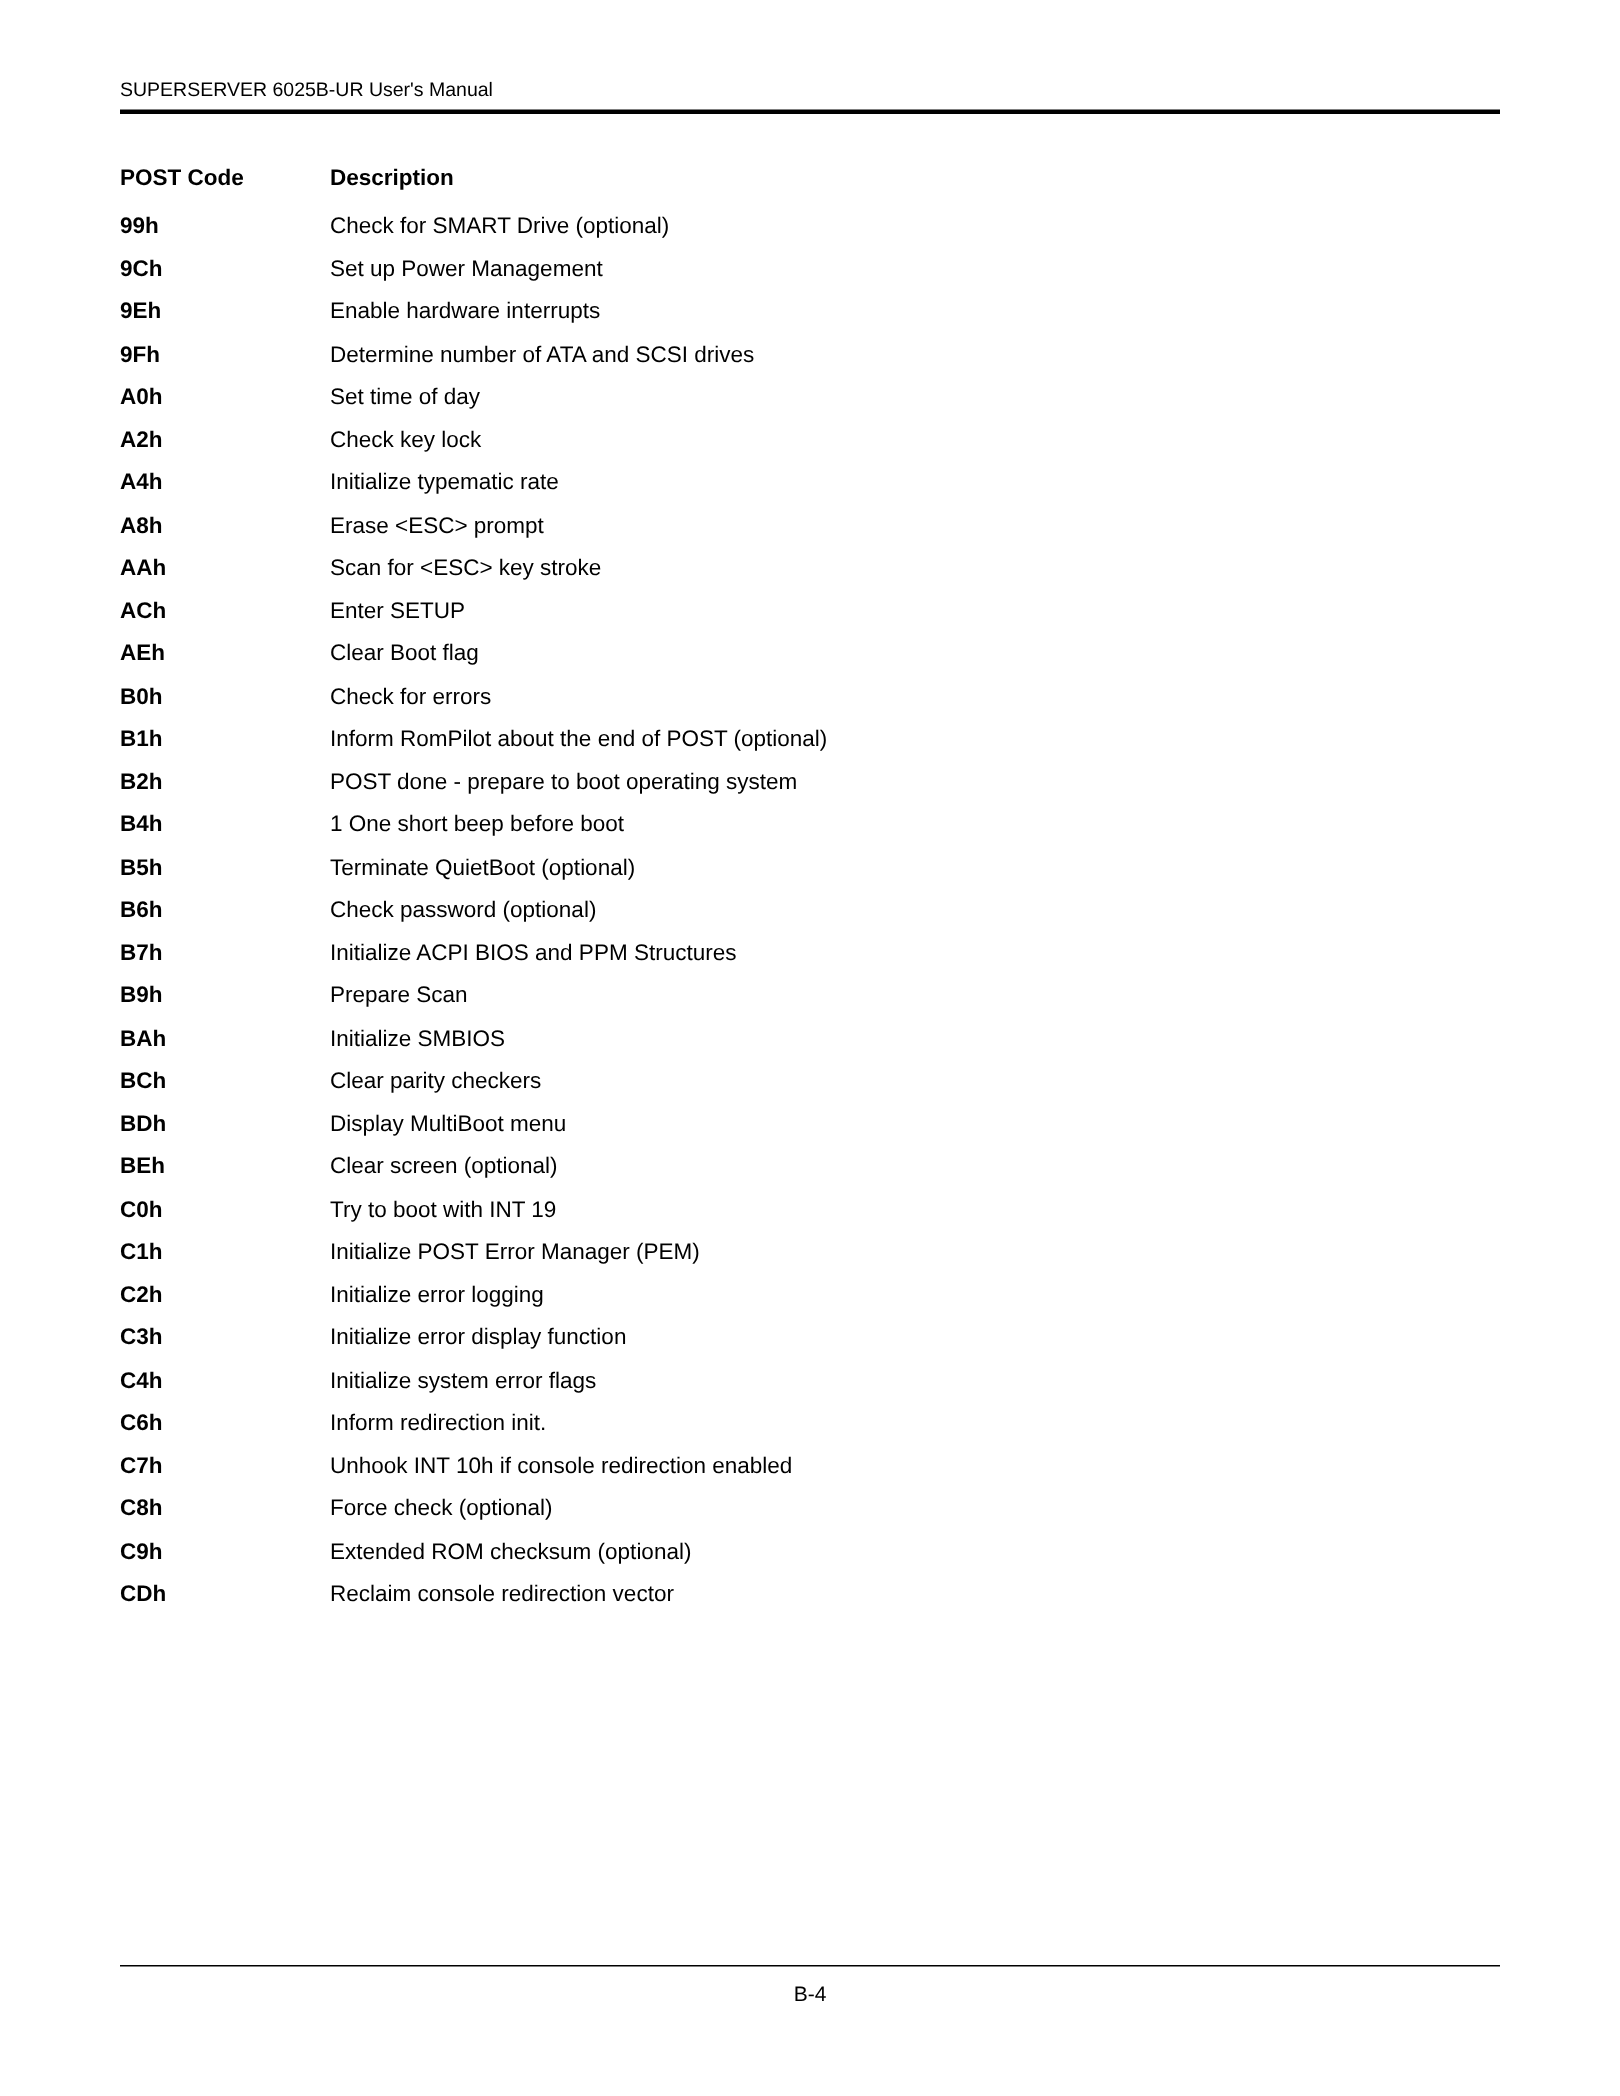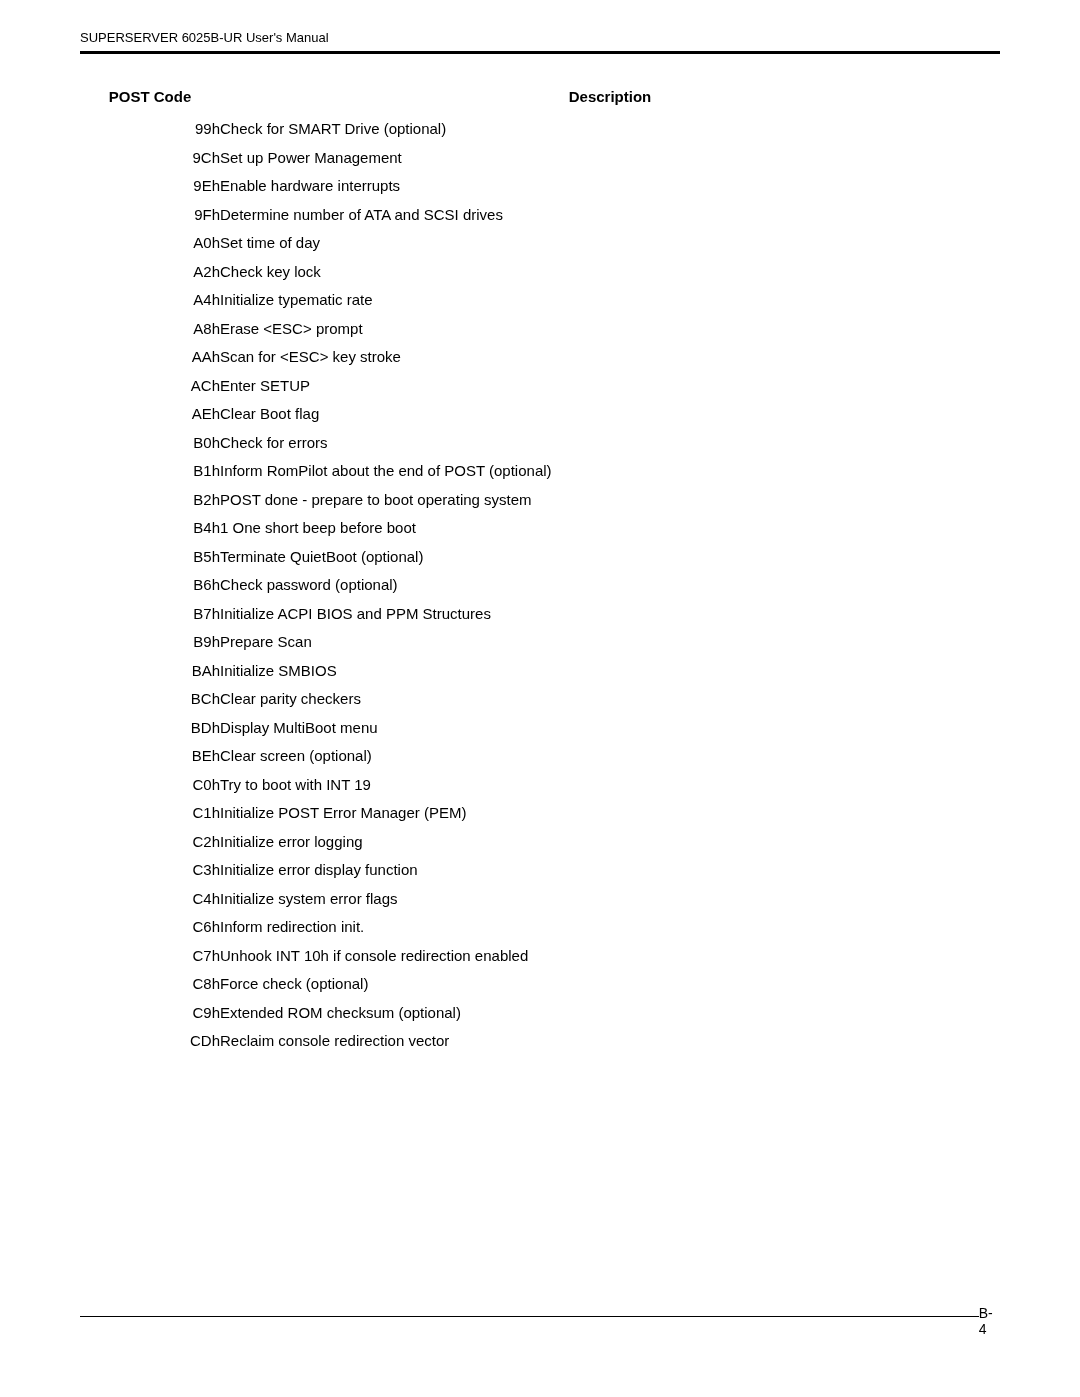--- a/index.html
+++ b/index.html
@@ -22,65 +22,66 @@
       min-height: 1397px;
       padding: 30px 80px 60px 80px;
       display: flex;
       flex-direction: column;
     }
 
     .header {
       font-size: 13px;
       color: #000;
       margin-bottom: 6px;
+      margin-top: 22px;
     }
 
     .header-divider {
       border: none;
       border-top: 3px solid #000;
       margin-bottom: 30px;
     }
 
     .table-container {
       flex: 1;
     }
 
     .post-table {
       width: 100%;
       border-collapse: collapse;
     }
 
     .post-table thead tr th {
       font-size: 15px;
       font-weight: bold;
-      text-align: center;
+      text-align: left;
       padding: 4px 0;
       padding-bottom: 10px;
     }
 
     .post-table thead tr th:first-child {
       width: 140px;
     }
 
     .post-table tbody tr td {
       font-size: 15px;
       padding: 3px 0;
       vertical-align: top;
       line-height: 1.5;
     }
 
     .post-table tbody tr td:first-child {
       width: 140px;
-      font-weight: normal;
-      text-align: right;
+      font-weight: bold;
     }
 
     .footer {
       margin-top: 40px;
       display: flex;
+      flex-direction: column;
       align-items: center;
     }
 
     .footer-divider {
       width: 100%;
       border: none;
       border-top: 1.5px solid #000;
       margin-bottom: 10px;
     }
 

